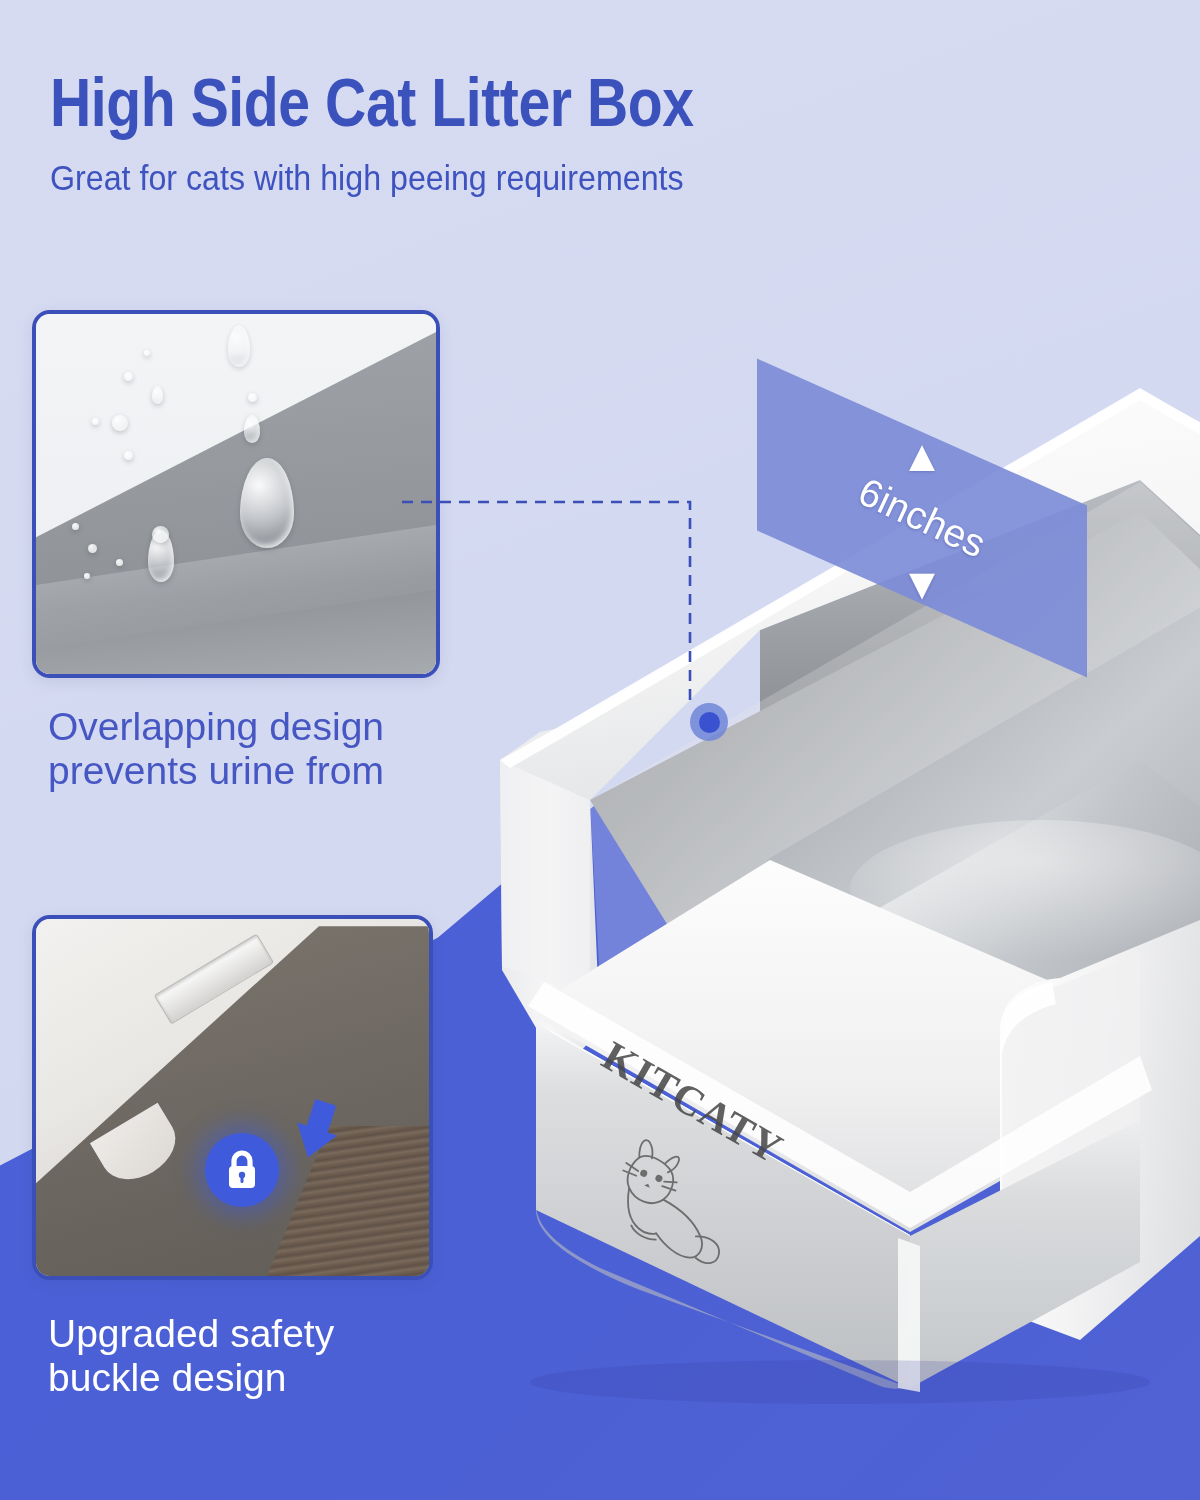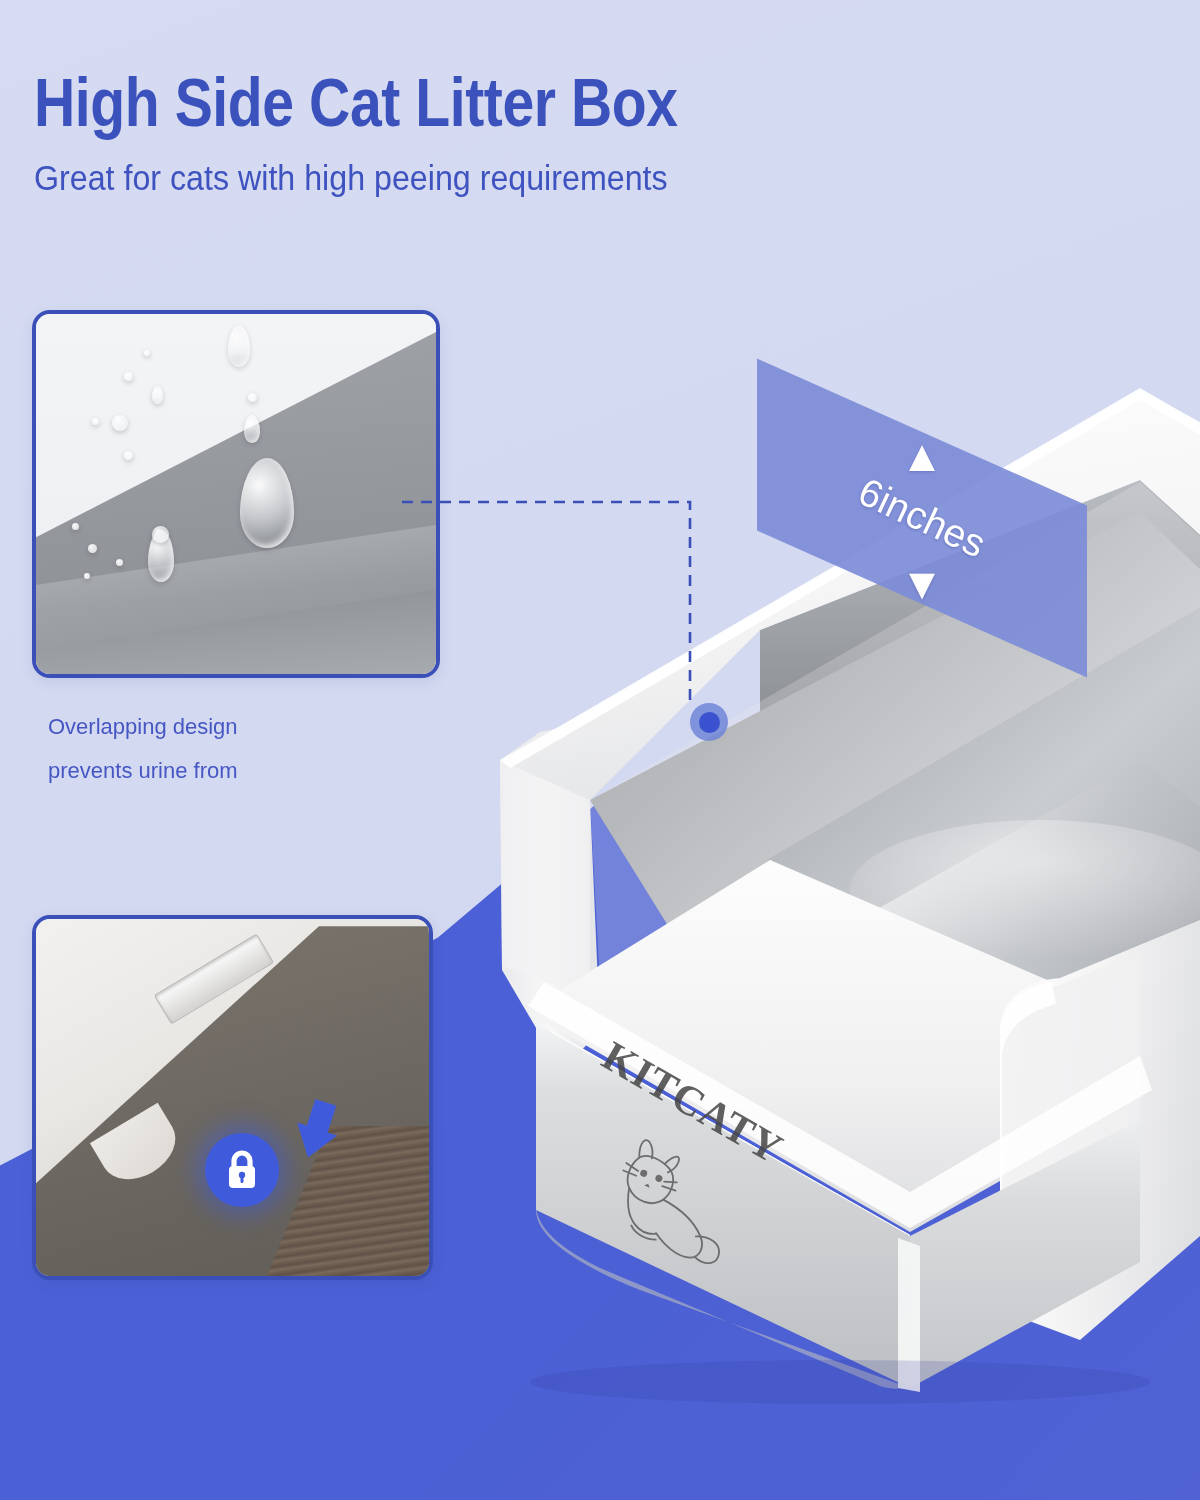--- a/index.html
+++ b/index.html
@@ -11,21 +11,21 @@
   }
   #stage{position:absolute;inset:0;overflow:hidden;}
 
   
   .bg-lavender{position:absolute;inset:0;background:linear-gradient(160deg,#d6dbf2 0%,#d3d9f0 45%,#d0d7ef 100%);}
   .bg-blue{position:absolute;left:0;right:0;bottom:0;height:760px;
     background:linear-gradient(135deg,#4c61d8 0%,#4b60d5 50%,#5062d4 100%);
     clip-path:polygon(0% 100%, 0% 56%, 36.5% 26%, 50% 8%, 100% 0%, 100% 100%);}
 
   
-  .header{position:absolute;left:34px;top:66px;width:1000px;}
+  .header{position:absolute;left:50px;top:66px;width:1000px;}
   .title{
     font-size:68px;line-height:72px;font-weight:700;color:#3b52bd;
     letter-spacing:-0.5px;
     transform:scaleX(0.84);transform-origin:left center;
     white-space:nowrap;
     font-family:"Liberation Sans Narrow","Liberation Sans",sans-serif;
   }
   .subtitle{
     margin-top:20px;font-size:35px;line-height:40px;color:#3e53bf;font-weight:400;
     transform:scaleX(0.92);transform-origin:left center;white-space:nowrap;
@@ -63,21 +63,21 @@
     box-shadow:inset 0 2px 3px rgba(0,0,0,.18);}
   .bk-notch{position:absolute;left:16%;top:56%;width:20%;height:16%;
     background:linear-gradient(160deg,#eceae7,#ddd9d4);
     border-radius:0 0 50% 50%;transform:rotate(-31deg);}
   .lock-badge{position:absolute;left:43%;top:60%;width:74px;height:74px;border-radius:50%;
     background:#3f5bdb;display:flex;align-items:center;justify-content:center;
     box-shadow:0 0 22px 10px rgba(63,91,219,.45);}
   .arrow-down-blue{position:absolute;left:64%;top:50%;width:52px;height:62px;}
 
   
-  .caption{position:absolute;font-size:22px;line-height:44px;font-weight:400;}
+  .caption{position:absolute;font-size:39px;line-height:44px;font-weight:400;}
   #caption-overlap{left:48px;top:705px;width:430px;color:#4657c4;}
   #caption-buckle{left:48px;top:1312px;width:430px;color:#ffffff;}
 
   
   .connector{position:absolute;left:400px;top:480px;width:340px;height:260px;pointer-events:none;}
   .hotspot{position:absolute;left:690px;top:703px;width:38px;height:38px;border-radius:50%;
     background:rgba(112,133,216,.85);display:flex;align-items:center;justify-content:center;}
   .hotspot i{width:21px;height:21px;border-radius:50%;background:#3a52cf;display:block;}
 
   
@@ -302,14 +302,18 @@
   </svg>
   <div class="hotspot">
       <i></i>
     </div>
 
   <div id="caption-overlap" class="caption">
     <div>Overlapping design</div>
     <div>prevents urine from</div>
   </div>
 
+  <div id="caption-buckle" class="caption">
+    <div>Upgraded safety</div>
+    <div>buckle design</div>
+  </div>
 
 </div>
 
 </body></html>

